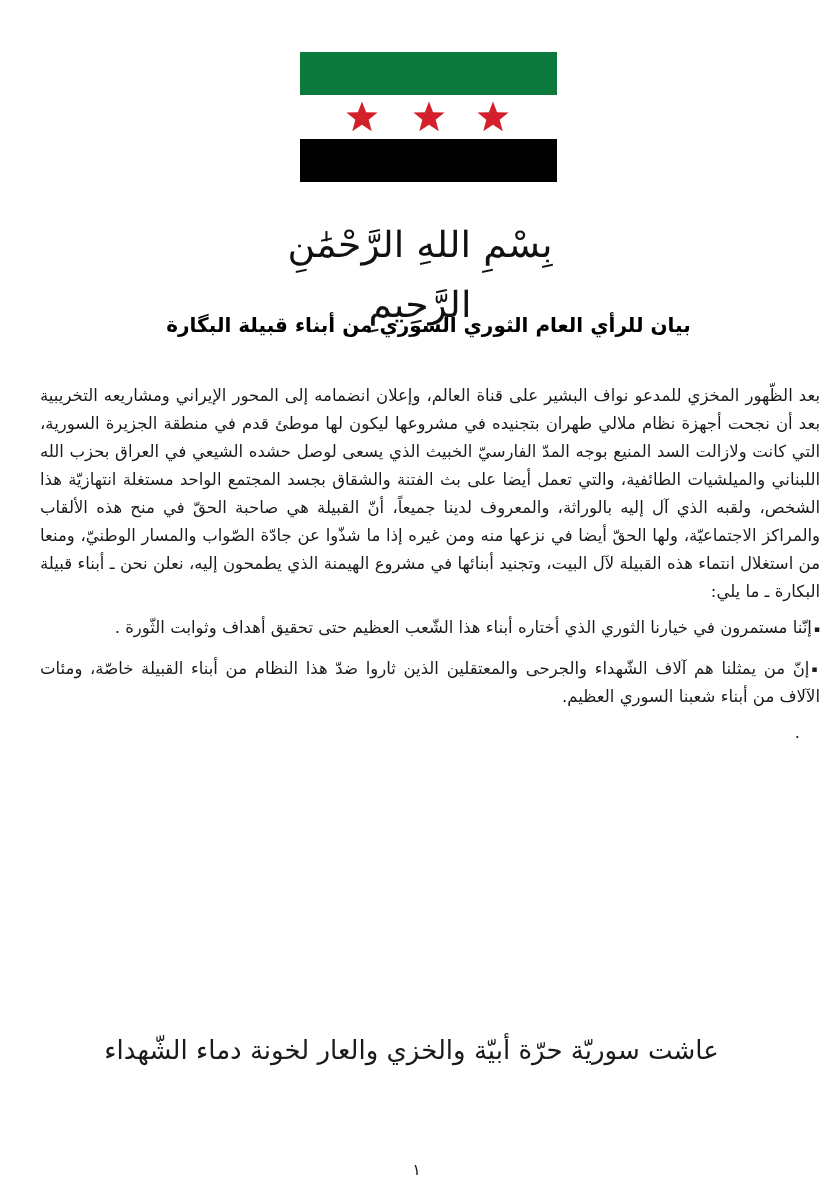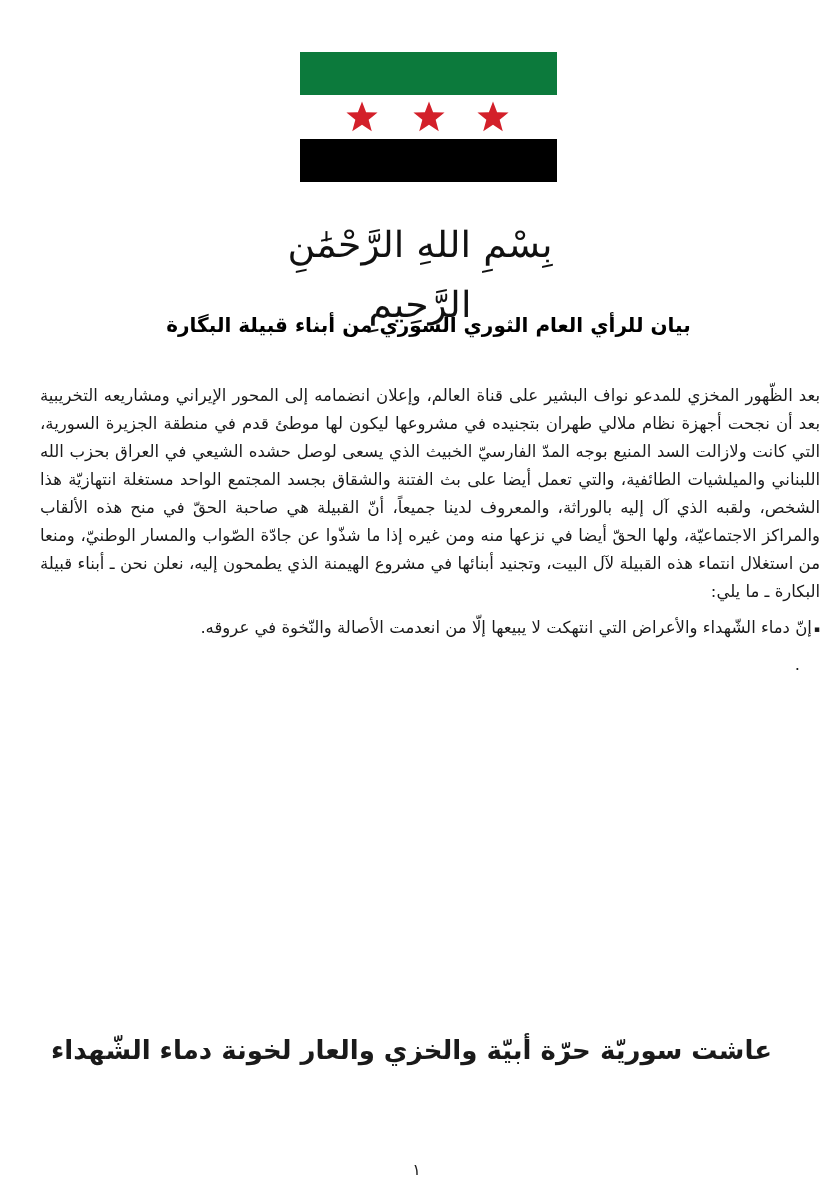--- a/index.html
+++ b/index.html
@@ -42,21 +42,20 @@
     .body p.intro { margin-bottom: 8px; text-align-last: right; }
     .body p.point { margin-bottom: 12px; text-align-last: right; }
     .body p.point .bullet { font-size: 9px; vertical-align: middle; margin-left: 2px; }
     .body p.dot { text-align: right; margin-top: -4px; padding-right: 20px; }
 
     .slogan {
       position: absolute; left: 0; top: 1028px; width: 823px;
       text-align: center; direction: rtl;
       font-family: "DejaVu Sans", sans-serif; font-size: 26px; line-height: 44px;
       color: #1a1a1a;
-      font-weight: bold;
     }
 
     .page-number {
       position: absolute; left: 0; top: 1160px; width: 833px;
       text-align: center; font-size: 16px; color: #222;
     }
   </style>
 </head>
 <body>
 
@@ -77,20 +76,21 @@
   </div>
 </div>
 
 <div class="basmala">بِسْمِ اللهِ الرَّحْمَٰنِ الرَّحِيمِ</div>
 
 <h1 class="title">بيان للرأي العام الثوري السوري من أبناء قبيلة البگارة</h1>
 
 <div class="body">
   <p class="intro">بعد الظّهور المخزي للمدعو نواف البشير على قناة العالم، وإعلان انضمامه إلى المحور الإيراني ومشاريعه التخريبية بعد أن نجحت أجهزة نظام ملالي طهران بتجنيده في مشروعها ليكون لها موطئ قدم في منطقة الجزيرة السورية، التي كانت ولازالت السد المنيع بوجه المدّ الفارسيّ الخبيث الذي يسعى لوصل حشده الشيعي في العراق بحزب الله اللبناني والميلشيات الطائفية، والتي تعمل أيضا على بث الفتنة والشقاق بجسد المجتمع الواحد مستغلة انتهازيّة هذا الشخص، ولقبه الذي آل إليه  بالوراثة، والمعروف لدينا جميعاً، أنّ القبيلة هي صاحبة الحقّ في منح هذه الألقاب والمراكز الاجتماعيّة، ولها الحقّ أيضا في نزعها منه ومن غيره إذا ما شذّوا عن جادّة الصّواب والمسار الوطنيّ، ومنعا من استغلال انتماء هذه القبيلة لآل البيت، وتجنيد أبنائها في مشروع الهيمنة الذي يطمحون إليه، نعلن  نحن ـ أبناء قبيلة البكارة ـ ما يلي:</p>
 
-  <p class="point"><span class="bullet">▪</span><span>إنّ دماء الشّهداء والأعراض التي انتهكت لا يبيعها إلّا من انعدمت الأصالة والنّخوة في عروقه.</span></p>
+  <p class="point"><span class="bullet">▪</span><span>إنّنا مستمرون في خيارنا الثوري الذي أختاره أبناء هذا الشّعب العظيم حتى تحقيق أهداف وثوابت الثّورة .</span></p>
+  <p class="point"><span class="bullet">▪</span><span>إنّ من يمثلنا هم آلاف الشّهداء والجرحى والمعتقلين الذين ثاروا ضدّ هذا النظام من أبناء القبيلة خاصّة، ومئات الآلاف من أبناء شعبنا السوري العظيم.</span></p>
 
   <p class="dot">.</p>
 </div>
 
 <div class="slogan">عاشت سوريّة حرّة أبيّة والخزي والعار لخونة دماء الشّهداء</div>
 
 <div class="page-number">١</div>
 
 </body></html>

